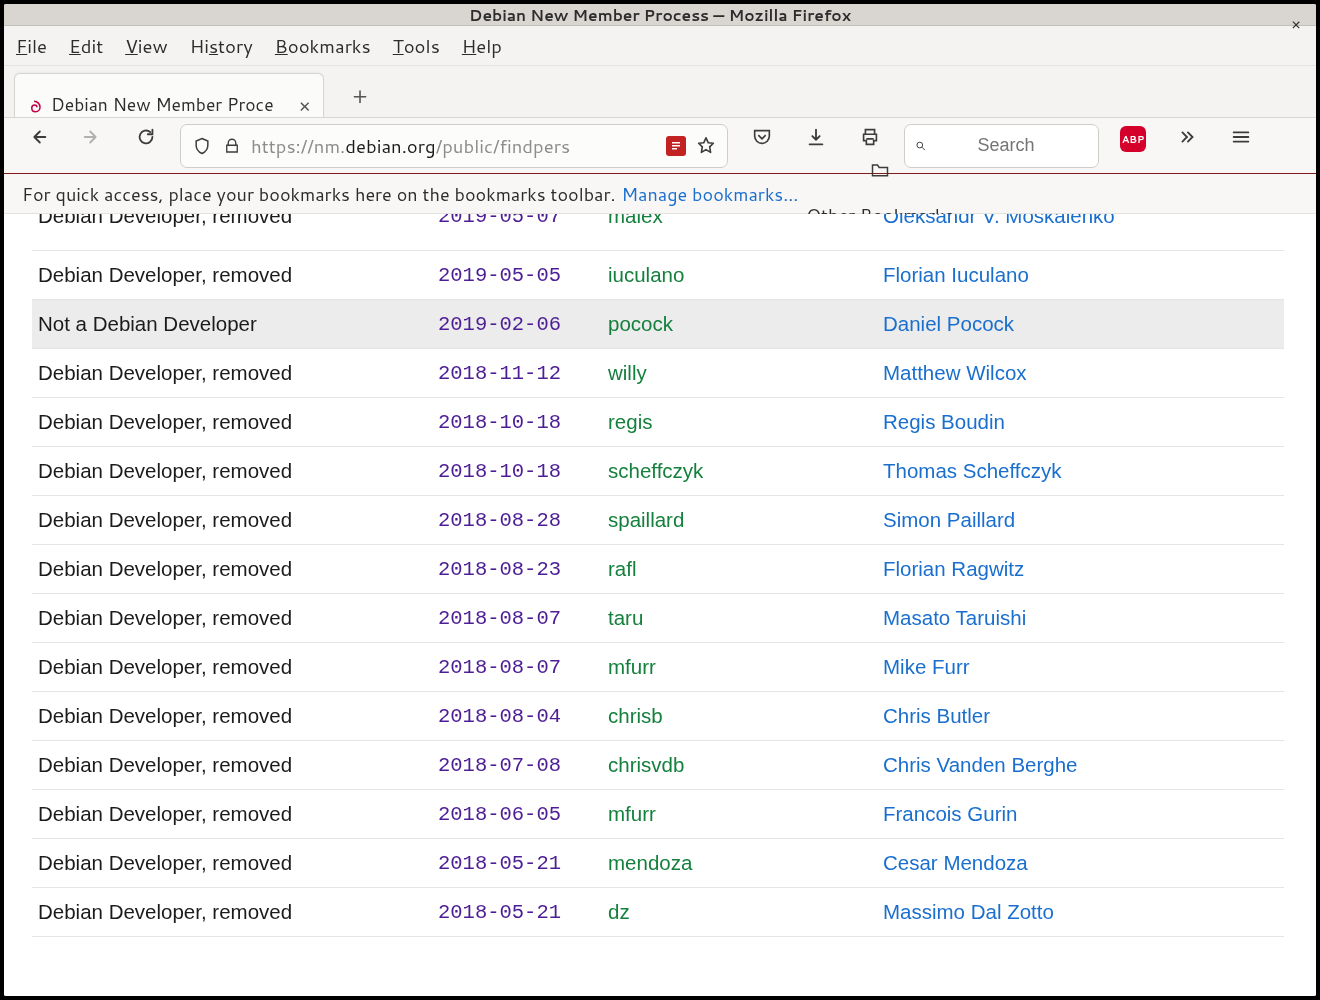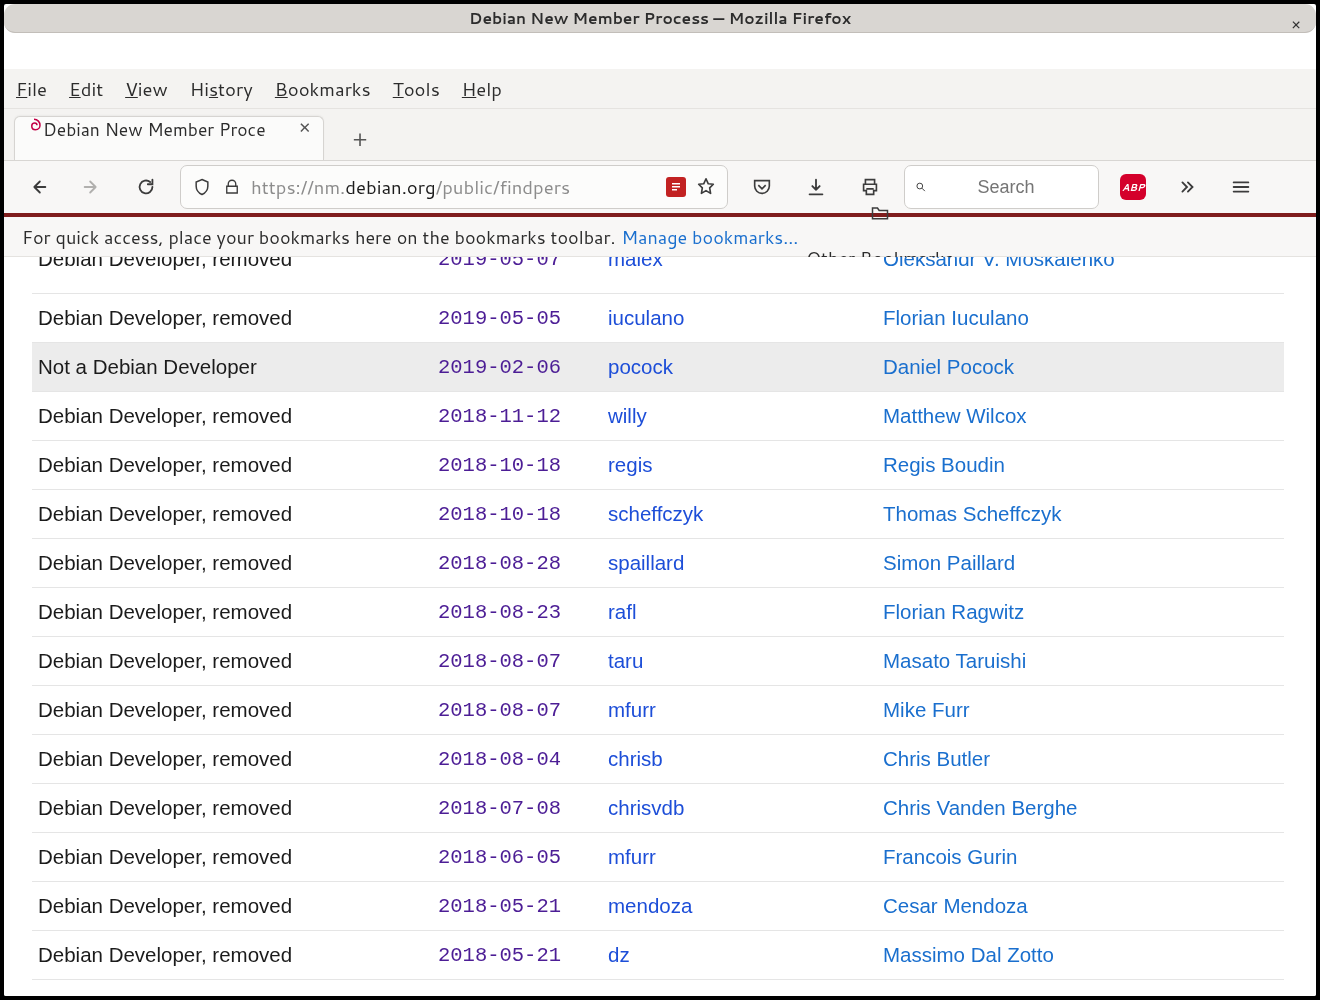--- a/index.html
+++ b/index.html
@@ -1,31 +1,31 @@
 <!DOCTYPE html>
 <html><head>
 <meta charset="utf-8">
 <style>
 * { box-sizing: border-box; margin: 0; padding: 0; }
 body { font-family: "Cantarell", "DejaVu Sans", sans-serif; background: #000; width: 1320px; height: 1000px; overflow: hidden; }
 .window { background: #fff; width: 1312px; height: 992px; margin: 4px; display: flex; flex-direction: column; border-radius: 2px; overflow: hidden; }
-.titlebar { background: #d9d6d2; height: 29px; display: flex; align-items: center; justify-content: center; position: relative; border-bottom: 1px solid #c2beb9; border-radius: 11px; }
+.titlebar { background: #d9d6d2; height: 22px; display: flex; align-items: center; justify-content: center; position: relative; border-bottom: 1px solid #c2beb9; }
 .titlebar-title { font-size: 15.5px; font-weight: 600; color: #2c2c2c; }
 .titlebar-close { position: absolute; right: 10px; top: 9px; width: 20px; height: 20px; display: flex; align-items: center; justify-content: center; font-size: 16px; color: #333; cursor: pointer; }
-.menubar { background: #f4f3f1; height: 40px; display: flex; align-items: center; padding: 0 12px; gap: 22px; border-bottom: 1px solid #e5e3e0; margin-top: 36px; }
+.menubar { background: #f4f3f1; height: 40px; display: flex; align-items: center; padding: 0 12px; gap: 22px; border-bottom: 1px solid #e5e3e0; }
 .menu-item { font-size: 18.5px; color: #2c2c2c; cursor: pointer; }
 .menu-item .u { text-decoration: underline; }
 .tabbar { background: #f4f3f1; height: 52px; display: flex; align-items: flex-end; padding: 0 10px; gap: 10px; border-bottom: 1px solid #d8d6d3; }
-.tab { background: #fbfbfa; border: 1px solid #d6d4d1; border-bottom: none; border-radius: 6px 6px 0 0; height: 44px; display: flex; align-items: flex-start; padding: 0 10px; min-width: 310px; max-width: 310px; box-shadow: 0 -1px 2px rgba(0,0,0,0.04); }
+.tab { background: #fbfbfa; border: 1px solid #d6d4d1; border-bottom: none; border-radius: 6px 6px 0 0; height: 44px; display: flex; align-items: flex-end; padding: 0 10px; gap: 8px; min-width: 310px; max-width: 310px; box-shadow: 0 -1px 2px rgba(0,0,0,0.04); }
 .tab-favicon { width: 18px; height: 18px; }
 .tab-title { font-size: 17.5px; color: #2c2c2c; white-space: nowrap; overflow: hidden; text-overflow: clip; flex: 1; }
 .tab-close { font-size: 15px; color: #555; cursor: pointer; padding: 0 2px; }
 .new-tab { width: 36px; height: 36px; display: flex; align-items: center; justify-content: center; font-size: 22px; color: #555; cursor: pointer; margin-bottom: 4px; margin-left: 8px; }
-.toolbar { background: #f8f7f6; height: 56px; display: flex; align-items: center; padding: 0 14px; gap: 14px; border-bottom: 4px solid #7f1d1d; }
-.tb-btn { width: 40px; height: 40px; display: flex; align-items: center; justify-content: center; color: #3c3c3c; cursor: pointer; border-radius: 6px; font-style: italic; }
+.toolbar { background: #f8f7f6; height: 56px; display: flex; align-items: center; padding: 0 14px; gap: 14px; border-bottom: 1px solid #7f1d1d; }
+.tb-btn { width: 40px; height: 40px; display: flex; justify-content: center; color: #3c3c3c; cursor: pointer; border-radius: 6px; }
 .tb-btn.disabled { color: #b1b0ae; cursor: default; }
 .urlbar { flex: 0 0 548px; height: 44px; background: #fcfcfb; border: 1px solid #cfcdca; border-radius: 7px; display: flex; align-items: center; padding: 0 10px; gap: 8px; }
 .url-text { flex: 1; font-size: 18.5px; color: #8c8c8c; white-space: nowrap; overflow: hidden; }
 .url-text .host { color: #1b1b1b; }
 .url-icon { width: 22px; height: 22px; display: flex; align-items: center; justify-content: center; }
 .searchbar { flex: 0 0 195px; height: 44px; background: #fff; border: 1px solid #cfcdca; border-radius: 7px; display: flex; align-items: center; padding: 0 10px; gap: 8px; }
 .search-input { border: none; outline: none; font-size: 18px; color: #ef4444; background: transparent; width: 100%; margin-left: 43px; }
 .abp-badge { width: 26px; height: 26px; background: #d4002b; border-radius: 6px; color: #fff; font-size: 10px; font-weight: 700; display: flex; align-items: center; justify-content: center; position: relative; }
 .abp-badge::before { content:""; position:absolute; inset:0; clip-path: polygon(30% 0,70% 0,100% 30%,100% 70%,70% 100%,30% 100%,0 70%,0 30%); background:#d4002b; border-radius:2px; z-index:-1; }
 .bookmarkbar { background: #f8f7f6; height: 40px; display: flex; align-items: center; padding: 0 18px; gap: 8px; font-size: 18px; color: #2c2c2c; border-bottom: 1px solid #e5e3e0; justify-content: flex-start; }
@@ -33,21 +33,21 @@
 .bmk-link { color: #1a6fce; cursor: pointer; text-decoration: none; }
 .other-bmk { display: flex; align-items: center; gap: 22px; cursor: pointer; flex-direction: column; }
 .content { flex: 1; overflow: hidden; background: #fff; position: relative; }
 .table-wrap { position: absolute; left: 28px; right: 32px; top: -10px; }
 table { width: 100%; border-collapse: collapse; font-family: -apple-system, "Helvetica Neue", Arial, sans-serif; }
 tr { border-bottom: 1px solid #e5e5e5; }
 tr:first-child td { padding-top: 0; }
 td { padding: 12px 6px 12px 6px; font-size: 20.5px; vertical-align: middle; }
 td.status { width: 400px; color: #1b1b1b; }
 td.date { width: 170px; color: #4c1d95; font-family: Liberation Mono, monospace; }
-td.uid { width: 275px; color: #1d4ed8; }
+td.uid { width: 275px; color: #15803d; }
 td.name a { color: #1a6fce; text-decoration: none; }
 tr.highlight { background: #ececec; }
 tr.cutoff td { padding-bottom: 22px; }
 svg { display: block; }
 .reader-badge { width:20px; height:20px; background:#c22222; border-radius:3px; display:flex; align-items:center; justify-content:center; }
 </style>
 </head>
 <body>
 
 <div class="window">

